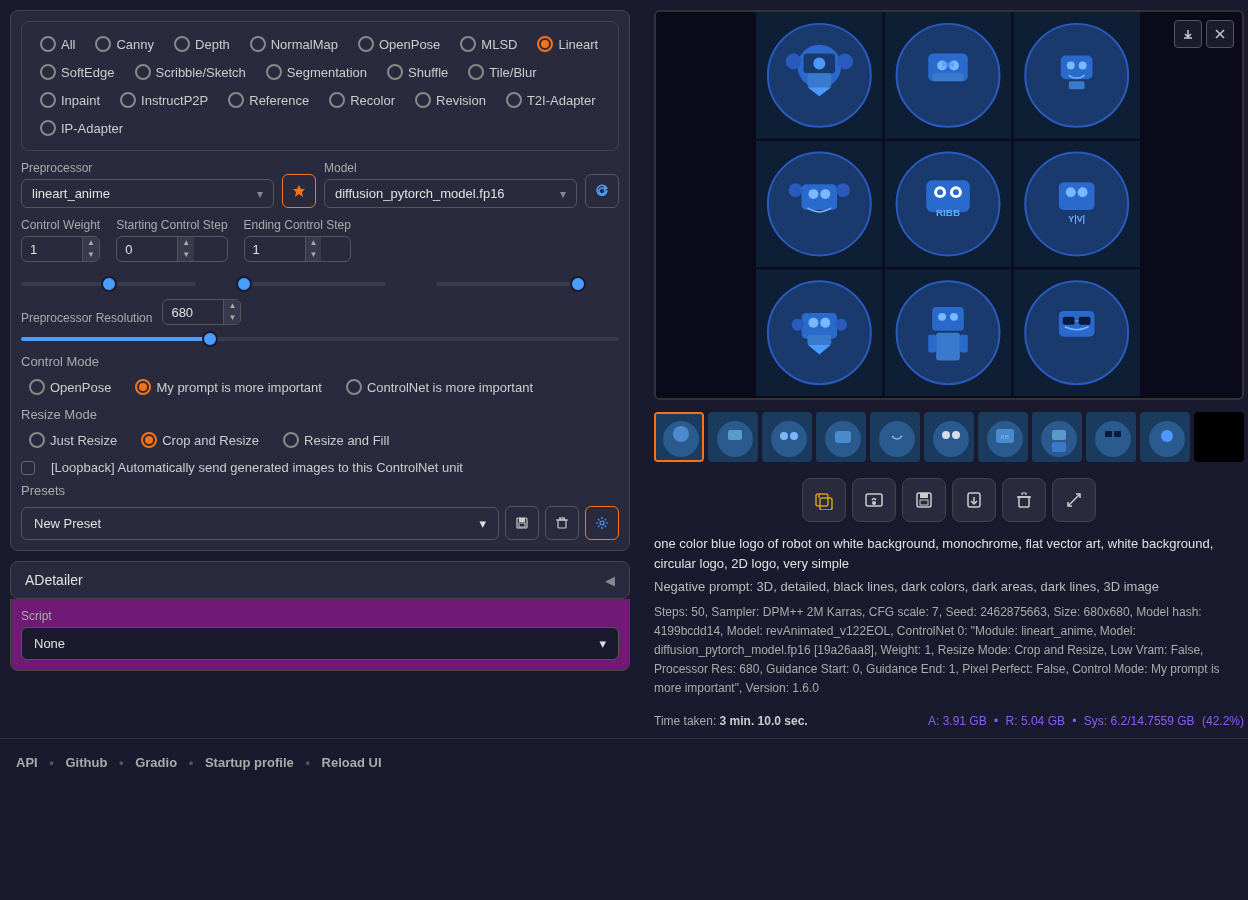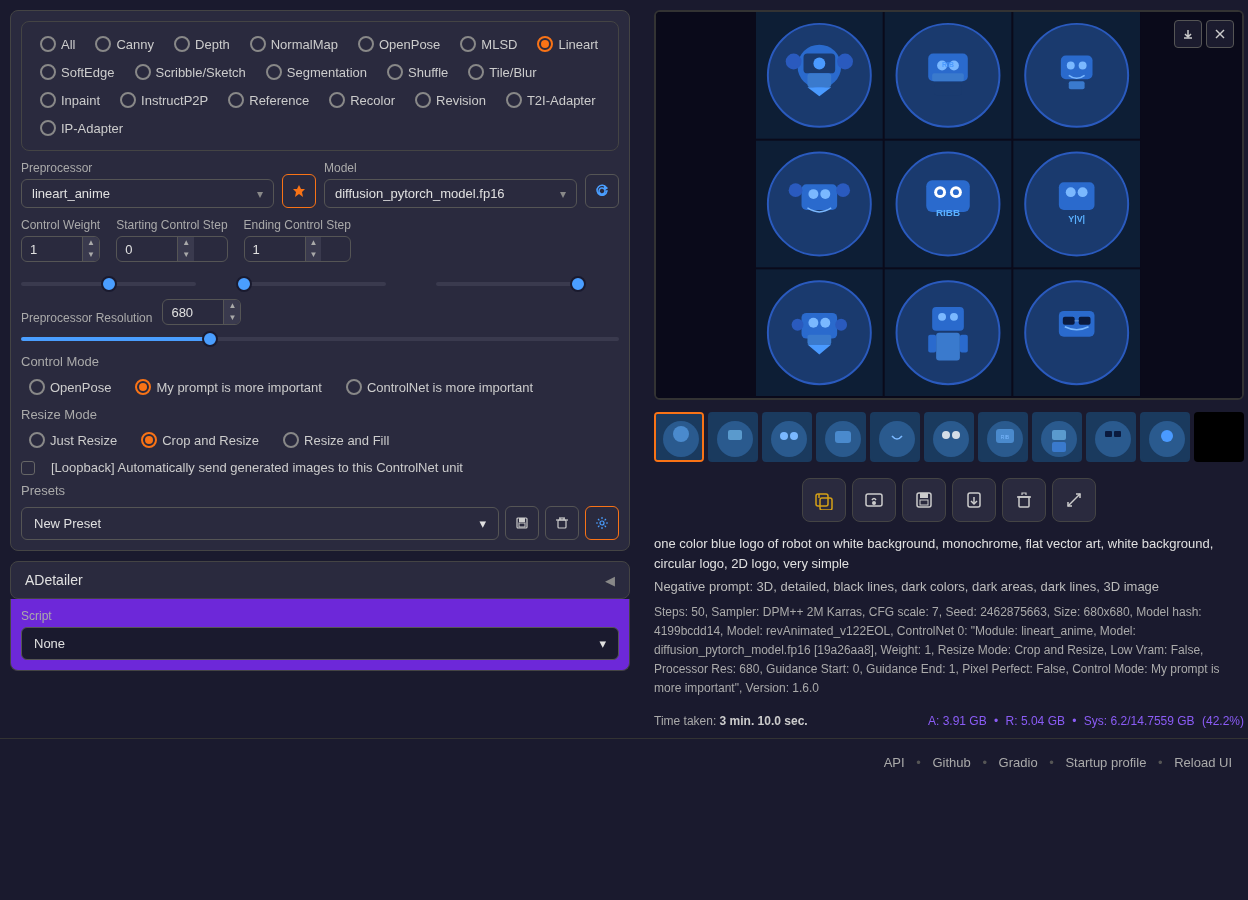--- a/index.html
+++ b/index.html
@@ -247,21 +247,21 @@
       justify-content: space-between;
       align-items: center;
       cursor: pointer;
       margin-top: 10px;
     }
     .section-header-title {
       font-size: 14px;
       color: #e0e0e0;
     }
     .section-body {
-      background: #6d28d9;
+      background: #701a75;
       border: 1px solid #444;
       border-top: none;
       border-radius: 0 0 8px 8px;
       padding: 10px;
     }
     .script-dropdown {
       width: 100%;
       background: #1a1a2e;
       border: 1px solid #555;
       border-radius: 6px;
@@ -269,27 +269,28 @@
       padding: 8px 12px;
       font-size: 13px;
       display: flex;
       align-items: center;
       justify-content: space-between;
       cursor: pointer;
     }
 
     
     .footer {
-      text-align: right;
+      text-align: left;
       padding: 16px;
       color: #888;
       font-size: 13px;
       border-top: 1px solid #333;
       margin-top: auto;
       width: 1248px;
+      font-weight: bold;
     }
     .footer a { color: #aaa; text-decoration: none; }
     .footer-sep { margin: 0 8px; color: #555; }
 
     
     .thumbnail-strip {
       display: flex;
       gap: 4px;
       overflow-x: auto;
       padding: 4px 0;

